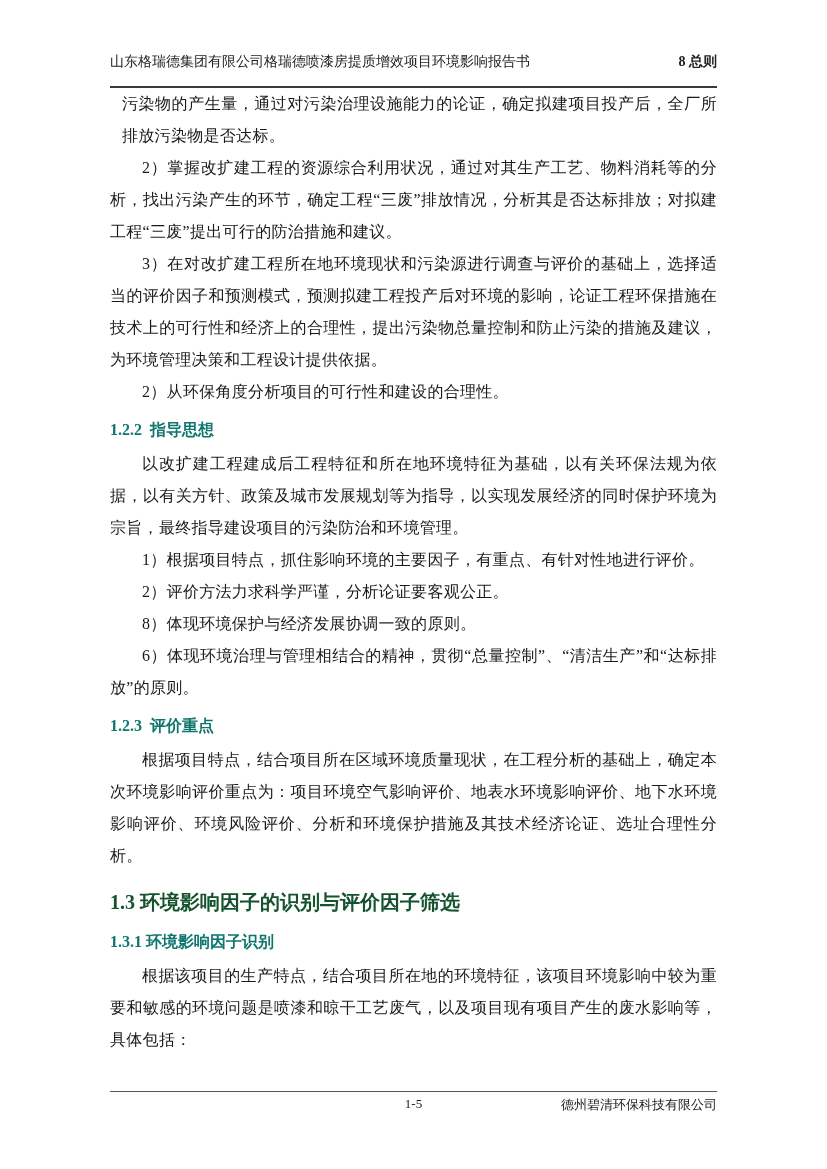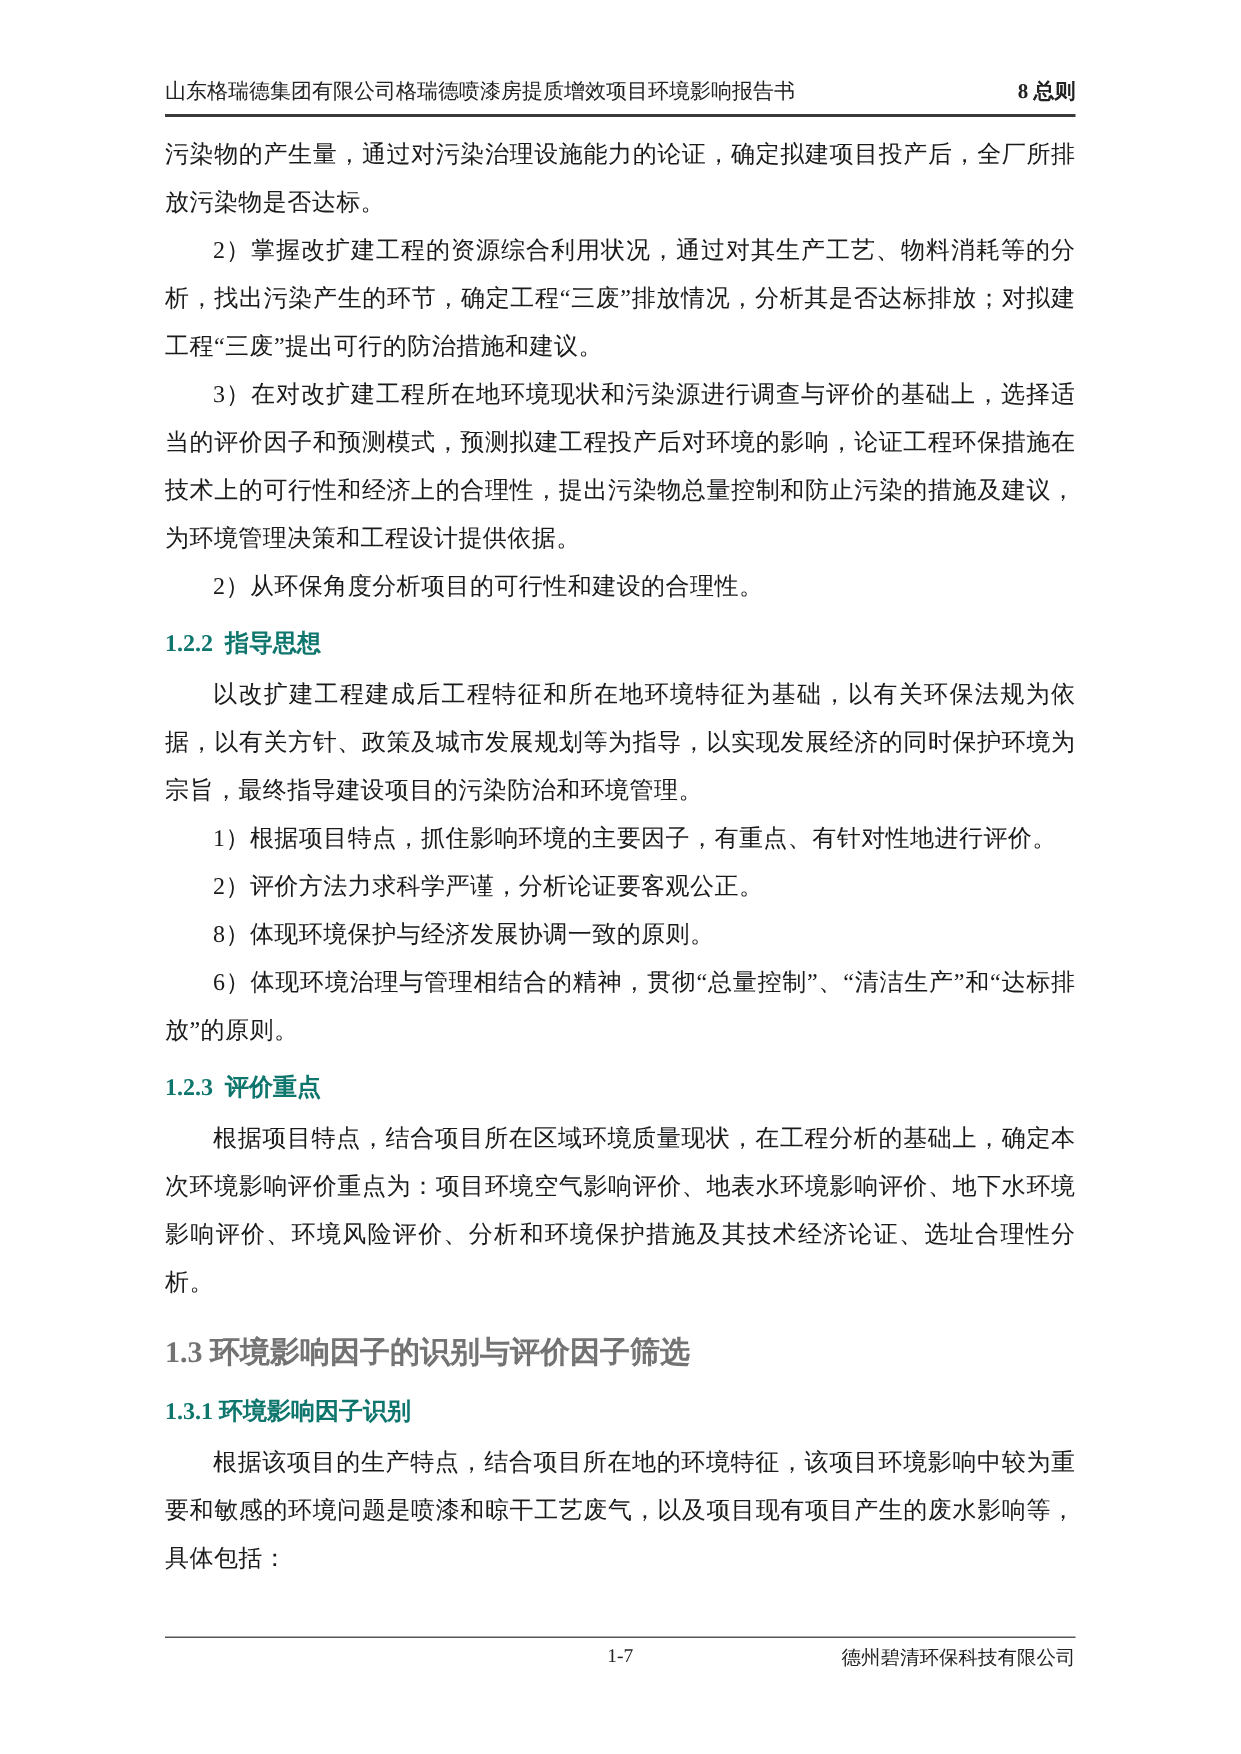--- a/index.html
+++ b/index.html
@@ -17,54 +17,54 @@
     position: absolute;
     left: 110px;
     right: 110px;
     top: 50px;
     display: flex;
     justify-content: space-between;
     align-items: flex-end;
     font-size: 14px;
     line-height: 24px;
     border-bottom: 2px solid #3a3a3a;
-    padding-bottom: 2px;
+    padding-bottom: 12px;
     color: #222222;
   }
   .header .chapter { font-weight: bold; }
   .content {
     position: absolute;
     left: 110px;
     right: 110px;
     top: 88px;
   }
   .para {
     margin: 0;
     font-size: 16px;
     line-height: 32px;
     text-align: justify;
     text-indent: 32px;
     letter-spacing: 0.3px;
     color: #1a1a1a;
   }
-  .para.no-indent { text-indent: 0; }
+  .para.no-indent { text-indent: 0; margin-left: 12px; }
   .h-small {
     margin: 7px 0 3px 0;
     font-size: 16px;
     line-height: 30px;
     font-weight: bold;
     color: #0f766e;
     white-space: pre-wrap;
   }
   .h-big {
     margin: 12px 0 4px 0;
     font-size: 20px;
     line-height: 36px;
     font-weight: bold;
-    color: #737373;
+    color: #14532d;
     white-space: pre-wrap;
   }
   .footer {
     position: absolute;
     left: 110px;
     right: 110px;
     top: 1091px;
     border-top: 1px solid #555555;
     height: 26px;
     font-size: 13px;
@@ -107,17 +107,17 @@
 
     <h3 class="h-small">1.2.3  评价重点</h3>
     <p class="para">根据项目特点，结合项目所在区域环境质量现状，在工程分析的基础上，确定本次环境影响评价重点为：项目环境空气影响评价、地表水环境影响评价、地下水环境影响评价、环境风险评价、分析和环境保护措施及其技术经济论证、选址合理性分析。</p>
 
     <h2 class="h-big">1.3 环境影响因子的识别与评价因子筛选</h2>
     <h3 class="h-small">1.3.1 环境影响因子识别</h3>
     <p class="para">根据该项目的生产特点，结合项目所在地的环境特征，该项目环境影响中较为重要和敏感的环境问题是喷漆和晾干工艺废气，以及项目现有项目产生的废水影响等，具体包括：</p>
   </div>
 
   <div class="footer">
-    <span class="pageno">1-7</span>
+    <span class="pageno">1-5</span>
     <span class="company">德州碧清环保科技有限公司</span>
   </div>
 
 </div>
 
 </body></html>

